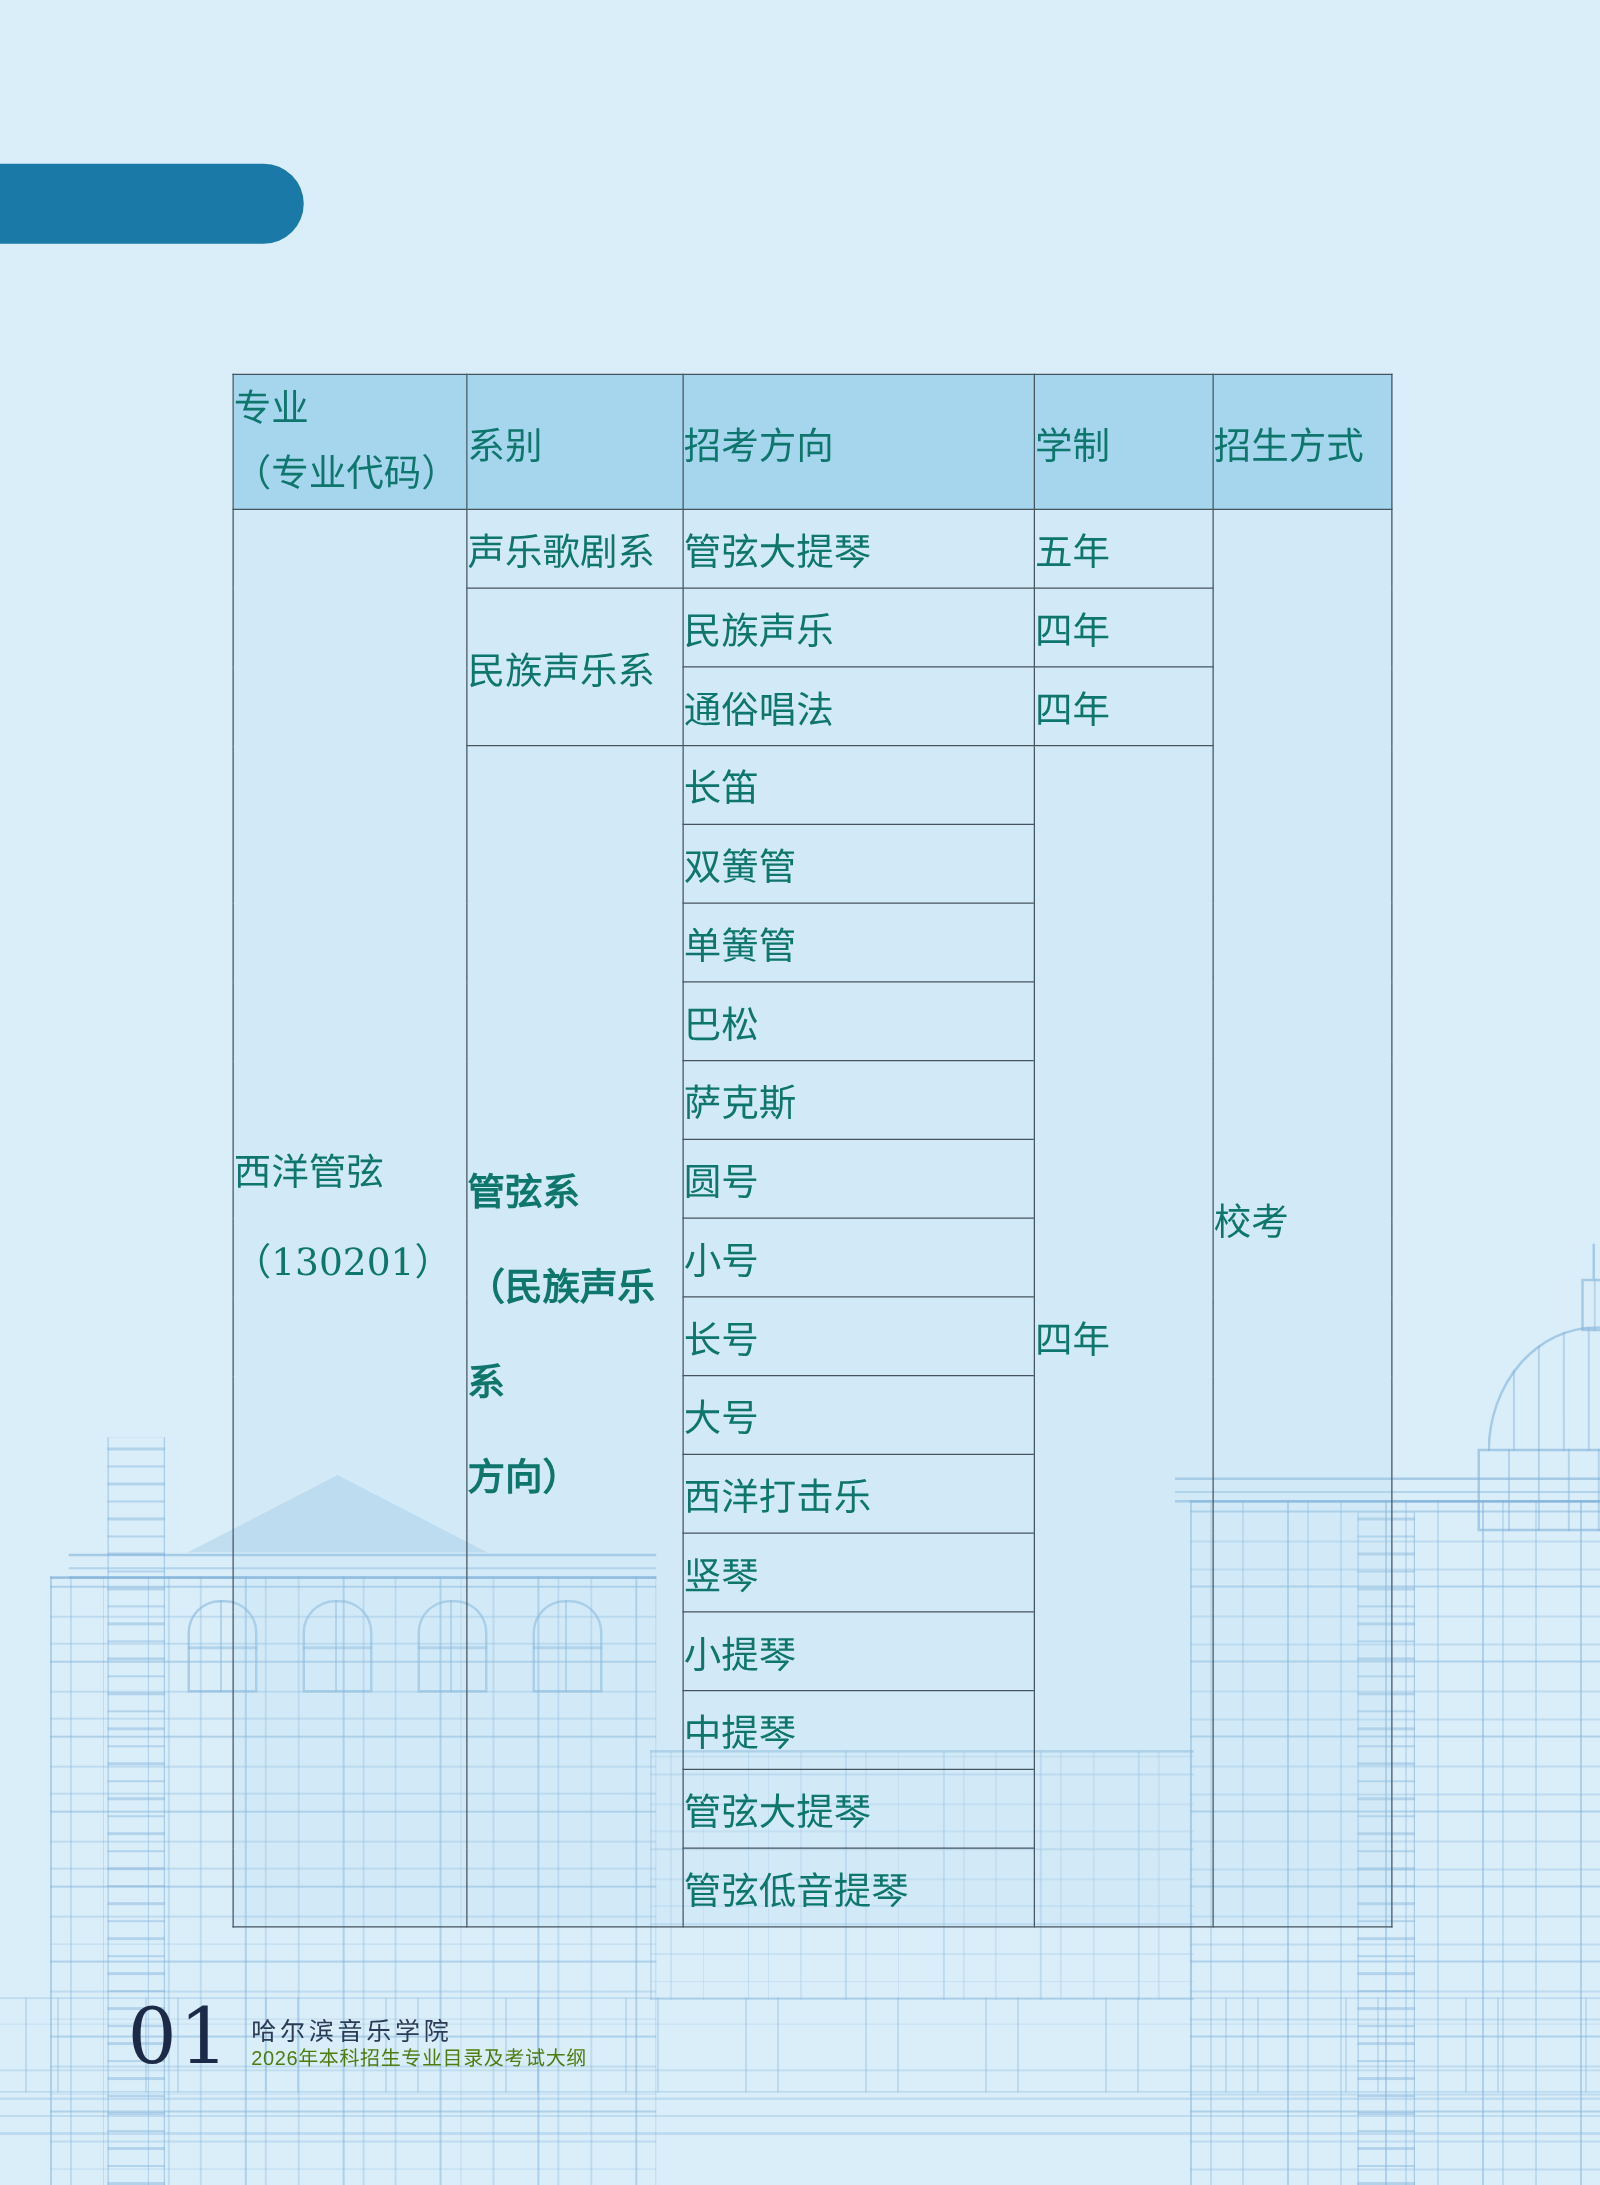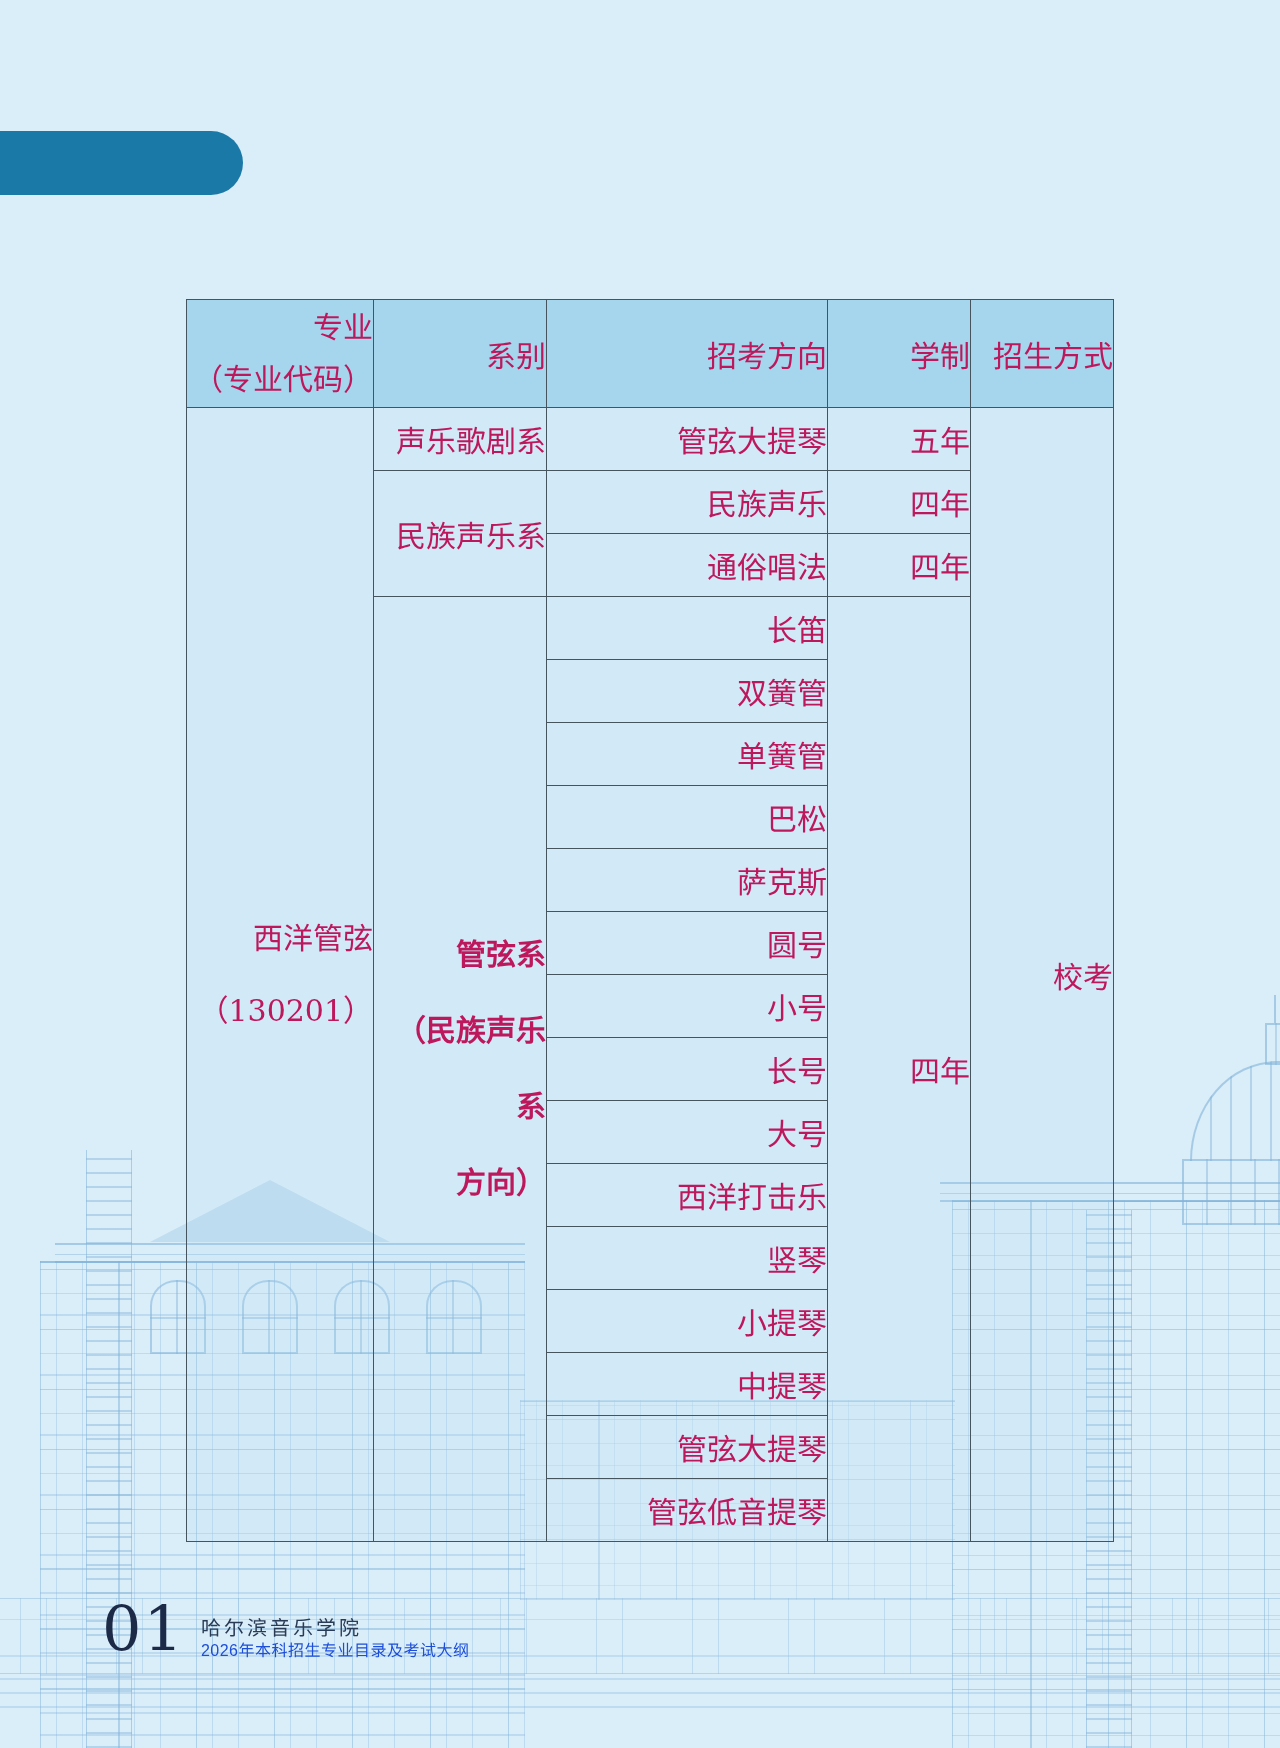--- a/index.html
+++ b/index.html
@@ -99,44 +99,44 @@
     position:absolute;left:272px;top:131px;height:64px;line-height:64px;
     margin:0;font-family:"Liberation Sans","DejaVu Sans",sans-serif;
     font-size:45px;font-weight:700;color:#1d7dab;letter-spacing:1px;z-index:1;
     white-space:nowrap;
   }
 
   
   .programs{
     position:absolute;left:186px;top:299px;width:927px;z-index:1;
     border-collapse:collapse;table-layout:fixed;
-    font-size:30px;color:#be185d;text-align:right;
+    font-size:30px;color:#0f766e;text-align:left;
   }
   .programs th,.programs td{
     border:1px solid #46545e;padding:0;font-weight:400;vertical-align:middle;
   }
   .programs thead tr{height:108px;}
   .programs thead th{background:#a6d6ee;}
   .programs tbody tr{height:63px;}
   .programs tbody td{background:rgba(176,216,240,0.18);}
   .hdr-line{line-height:52px;}
   .major-cell div{line-height:72px;}
   .dept-lines div{line-height:76px;font-weight:bold;}
 
   
-  .footer{position:absolute;left:102px;top:1596px;display:flex;align-items:flex-end;z-index:1;}
+  .footer{position:absolute;left:102px;top:1596px;display:flex;align-items:center;z-index:1;}
   .page-number{
     font-family:"DejaVu Serif","Liberation Serif",serif;
     font-size:62px;line-height:66px;color:#1c2a47;letter-spacing:2px;
   }
   .footer-text{margin-left:16px;margin-top:14px;color:#2a3b55;}
   .footer-school{font-size:20px;line-height:23px;letter-spacing:3px;}
   .footer-doc{
     font-family:"Liberation Sans","DejaVu Sans",sans-serif;
-    font-size:16px;line-height:22px;font-weight:500;color:#1d4ed8;letter-spacing:.5px;
+    font-size:16px;line-height:22px;font-weight:500;color:#4d7c0f;letter-spacing:.5px;
   }
 </style>
 </head>
 <body>
 
 <div class="page">
 
   <div class="wm">
     <div class="wm-pediment"></div>
     <div class="wm-cornice cl"></div>

